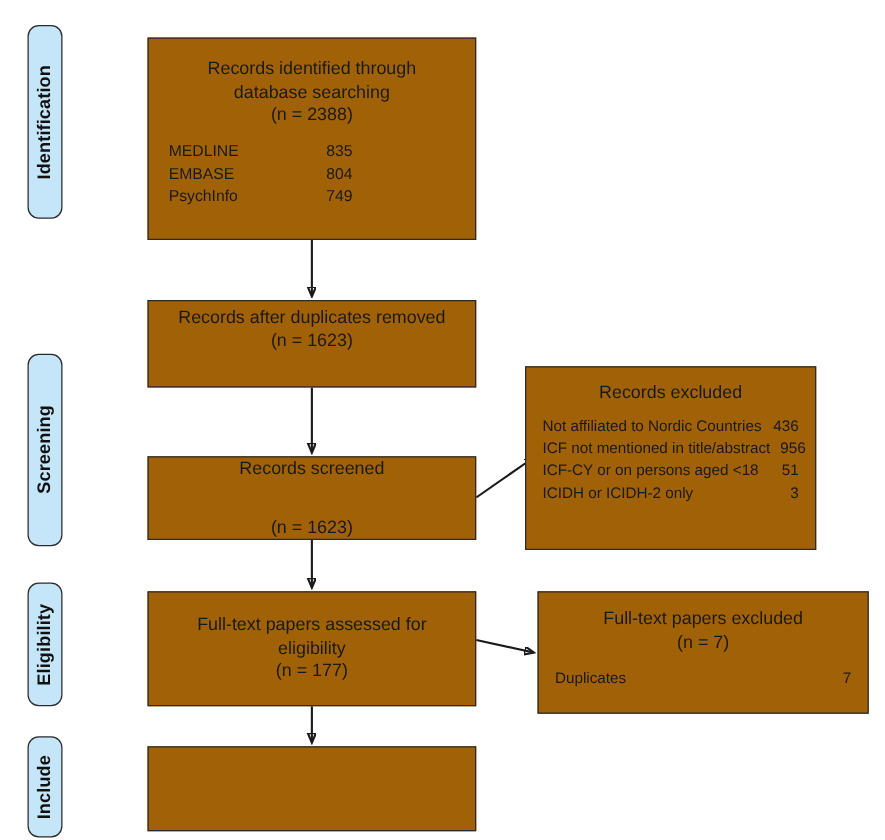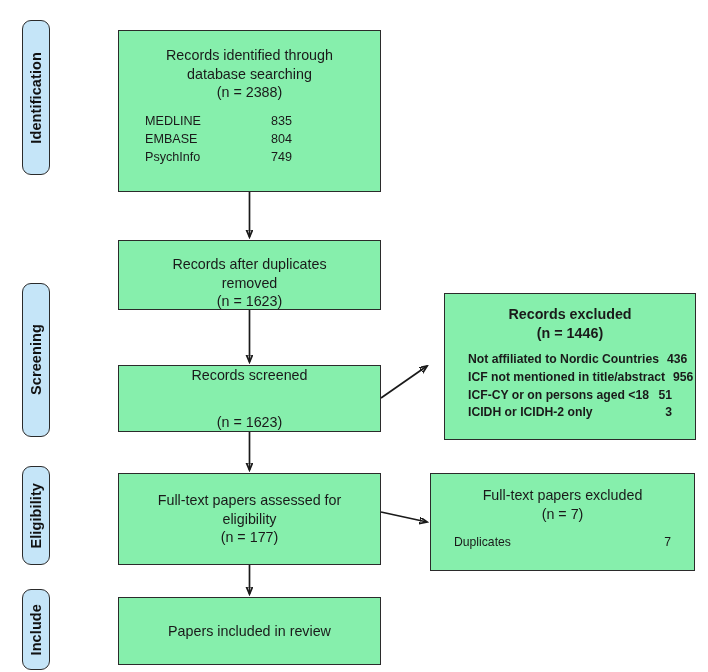--- a/index.html
+++ b/index.html
@@ -28,24 +28,24 @@
     font-weight:bold;
     letter-spacing:.1px;
     color:#111;
     white-space:nowrap;
     line-height:1;
   }
 
   
   .box{
     position:absolute;
-    background:#86efac;
+    background:#a16207;
     border:1.4px solid #2b2b2b;
     box-sizing:border-box;
-    padding:14px;
+    padding:4px;
   }
   .box-title{
     text-align:center;
     font-size:14.3px;
     line-height:1.30;
     color:#1a1a1a;
     padding:0 10px;
     white-space:pre-line;
   }
   .box-count{
@@ -144,23 +144,22 @@
     <div class="box-title">Records after duplicates removed</div>
     <div class="box-count">(n = 1623)</div>
   </div>
 
   <div class="box" style="left:118px;top:365px;width:263px;height:67px;
               display:flex;flex-direction:column;justify-content:center;gap:28px;">
     <div class="box-title">Records screened</div>
     <div class="box-count">(n = 1623)</div>
   </div>
 
-  <div class="box" style="left:444px;top:293px;width:252px;height:147px;padding-top:11px;font-weight:bold;">
+  <div class="box" style="left:420px;top:293px;width:233px;height:147px;padding-top:11px;">
     <div class="box-title">Records excluded</div>
-    <div class="box-count">(n = 1446)</div>
     <div class="detail-list" style="margin-top:9px;padding-left:9px;padding-right:9px;font-size:12.2px;">
       <div class="detail-row">
         <span class="d-label">Not affiliated to Nordic Countries</span>
         <span class="d-value">436</span>
       </div>
       <div class="detail-row">
         <span class="d-label">ICF not mentioned in title/abstract</span>
         <span class="d-value">956</span>
       </div>
       <div class="detail-row">
@@ -187,16 +186,15 @@
     <div class="detail-list" style="margin-top:11px;padding-left:9px;padding-right:9px;font-size:12.2px;">
       <div class="detail-row">
         <span class="d-label">Duplicates</span>
         <span class="d-value">7</span>
       </div>
     </div>
   </div>
 
   <div class="box" style="left:118px;top:597px;width:263px;height:68px;
               display:flex;flex-direction:column;justify-content:center;">
-    <div class="box-title">Papers included in review</div>
   </div>
 
 </div>
 
 </body></html>

